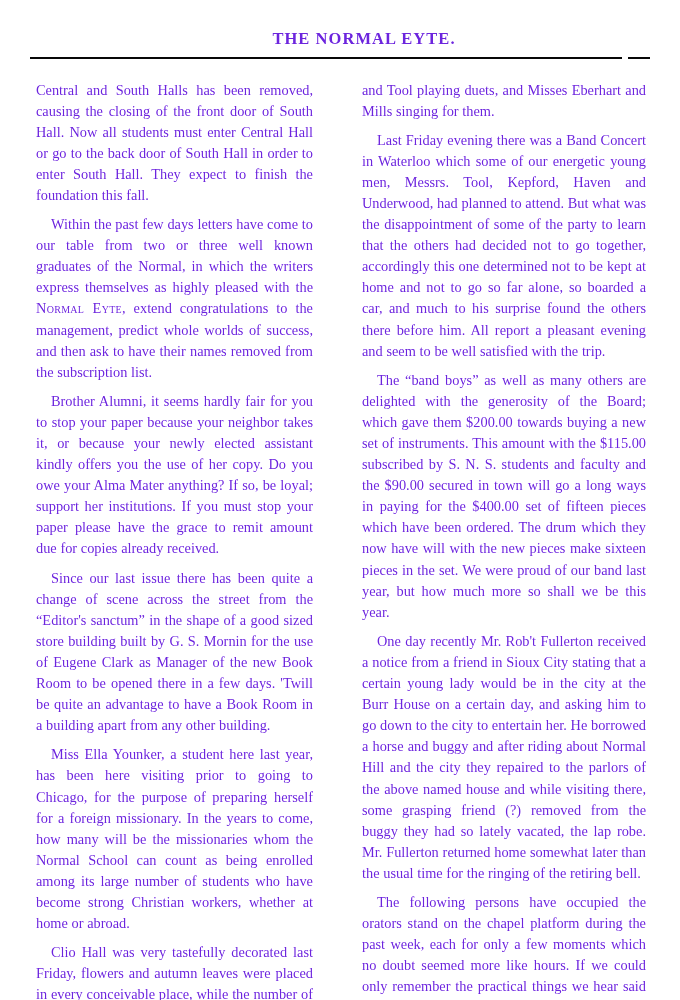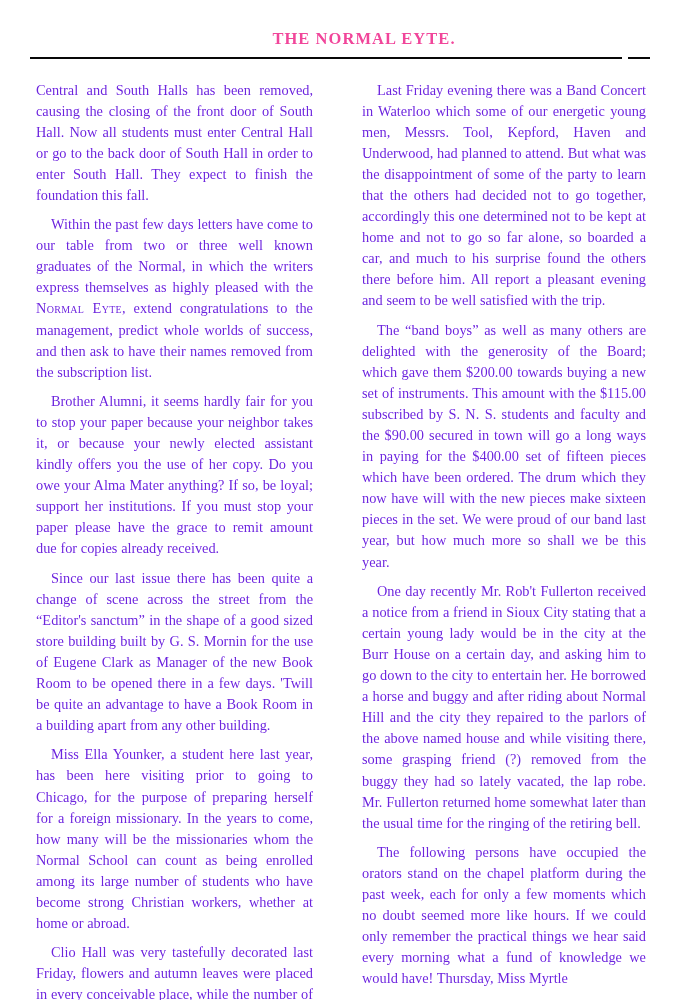--- a/index.html
+++ b/index.html
@@ -27,21 +27,21 @@
   
   .masthead {
     padding-top: 31px;
     text-align: center;
   }
   .masthead-title {
     font-family: "Liberation Serif", "DejaVu Serif", serif;
     font-weight: bold;
     font-size: 16.5px;
     letter-spacing: 1.05px;
-    color: #ec4899;
+    color: #6d28d9;
     line-height: 1;
     white-space: nowrap;
     padding-left: 48px;
   }
 
   .rule-wrap {
     margin: 9px 30px 0 30px;
     position: relative;
     height: 4px;
   }
@@ -134,20 +134,21 @@
 
       <p class="para indent">Since our last issue there has been quite a change of scene across the street from the “Editor's sanctum” in the shape of a good sized store building built by G. S. Mornin for the use of Eugene Clark as Manager of the new Book Room to be opened there in a few days. 'Twill be quite an advantage to have a Book Room in a building apart from any other building.</p>
 
       <p class="para indent">Miss Ella Younker, a student here last year, has been here visiting prior to going to Chicago, for the purpose of preparing herself for a foreign missionary. In the years to come, how many will be the missionaries whom the Normal School can count as being enrolled among its large number of students who have become strong Christian workers, whether at home or abroad.</p>
 
       <p class="para indent">Clio Hall was very tastefully decorated last Friday, flowers and autumn leaves were placed in every conceivable place, while the number of visitors who went to hear their special floral program necessitated the filling of the aisles with chairs for their accommodation. The music was especially good, Messrs. Kepford</p>
     </div>
 
     <div class="col col-right">
 
+      <p class="para">and Tool playing duets, and Misses Eberhart and Mills singing for them.</p>
 
       <p class="para indent">Last Friday evening there was a Band Concert in Waterloo which some of our energetic young men, Messrs. Tool, Kepford, Haven and Underwood, had planned to attend. But what was the disappointment of some of the party to learn that the others had decided not to go together, accordingly this one determined not to be kept at home and not to go so far alone, so boarded a car, and much to his surprise found the others there before him. All report a pleasant evening and seem to be well satisfied with the trip.</p>
 
       <p class="para indent">The “band boys” as well as many others are delighted with the generosity of the Board; which gave them $200.00 towards buying a new set of instruments. This amount with the $115.00 subscribed by S. N. S. students and faculty and the $90.00 secured in town will go a long ways in paying for the $400.00 set of fifteen pieces which have been ordered. The drum which they now have will with the new pieces make sixteen pieces in the set. We were proud of our band last year, but how much more so shall we be this year.</p>
 
       <p class="para indent">One day recently Mr. Rob't Fullerton received a notice from a friend in Sioux City stating that a certain young lady would be in the city at the Burr House on a certain day, and asking him to go down to the city to entertain her. He borrowed a horse and buggy and after riding about Normal Hill and the city they repaired to the parlors of the above named house and while visiting there, some grasping friend (?) removed from the buggy they had so lately vacated, the lap robe. Mr. Fullerton returned home somewhat later than the usual time for the ringing of the retiring bell.</p>
 
       <p class="para indent">The following persons have occupied the orators stand on the chapel platform during the past week, each for only a few moments which no doubt seemed more like hours. If we could only remember the practical things we hear said every morning what a fund of knowledge we would have! Thursday, Miss Myrtle</p>
     </div>
 

